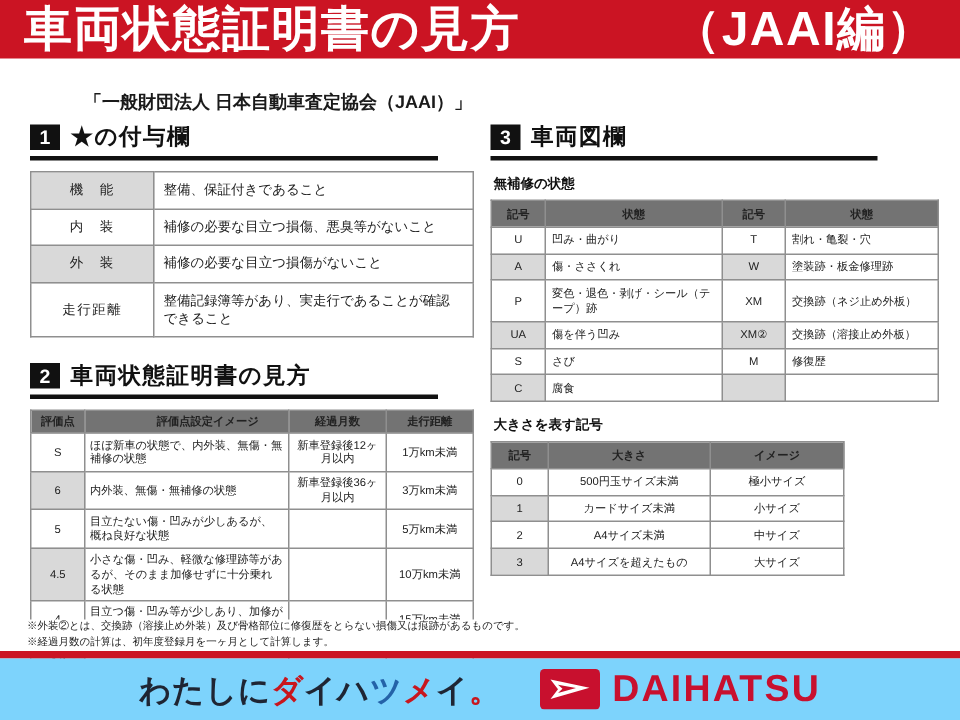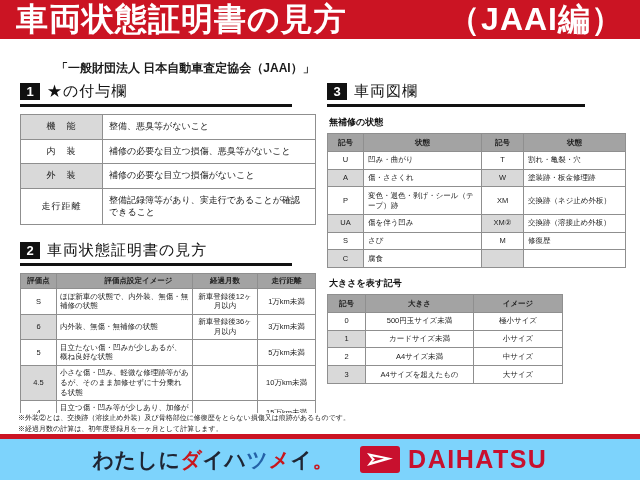--- a/index.html
+++ b/index.html
@@ -27,27 +27,27 @@
   
   .sec-head {
     display:flex; align-items:center; gap:7px;
     border-bottom:3px solid #111; padding-bottom:3px; margin-bottom:7px;
   }
   .sec-head .num {
     background:#111; color:#fff; font-weight:bold; font-size:13px;
     width:20px; height:17px; display:flex; align-items:center; justify-content:center;
     flex:0 0 auto;
   }
-  .sec-head .t { font-size:15px; font-weight:normal; color:#111; letter-spacing:1px;text-align:right; }
+  .sec-head .t { font-size:15px; font-weight:bold; color:#111; letter-spacing:1px;text-align:right; }
   .w1 { width:272px; }
   .w3 { width:258px; }
   
   table { border-collapse:collapse; width:100%; table-layout:fixed; }
   td, th { border:1px solid #8f8f8f; font-size:8px; line-height:1.3; padding:2px 4px; vertical-align:middle; }
-  th { background:#a3a3a3; font-weight:bold; text-align:center;font-family:Liberation Serif, serif; }
+  th { background:#737373; font-weight:bold; text-align:center;font-family:Liberation Serif, serif; }
   .lbl { text-align:center; }
   
   .t1 td { font-size:9px; padding:6px 6px; }
   .t1 .lbl { width:82px; letter-spacing:1px; }
   .t1 tr:nth-child(odd) .lbl { background:#d9d9d9; }
   
   .t2 { margin-top:3px; }
   .t2 th { font-size:7.5px; padding:2px 2px; }
   .t2 td { font-size:7.5px; padding:2.5px 3px; }
   .t2 .c-score { width:36px; }
@@ -96,21 +96,21 @@
 
   <div>
     <div class="sec-head w1">
       <span class="num">1</span>
       <span class="t">★の付与欄</span>
     </div>
     <table class="t1">
       <tbody>
         <tr>
           <td class="lbl">機　能</td>
-          <td>整備、悪臭等がないこと</td>
+          <td>整備、保証付きであること</td>
         </tr>
         <tr>
           <td class="lbl">内　装</td>
           <td>補修の必要な目立つ損傷、悪臭等がないこと</td>
         </tr>
         <tr>
           <td class="lbl">外　装</td>
           <td>補修の必要な目立つ損傷がないこと</td>
         </tr>
         <tr>

